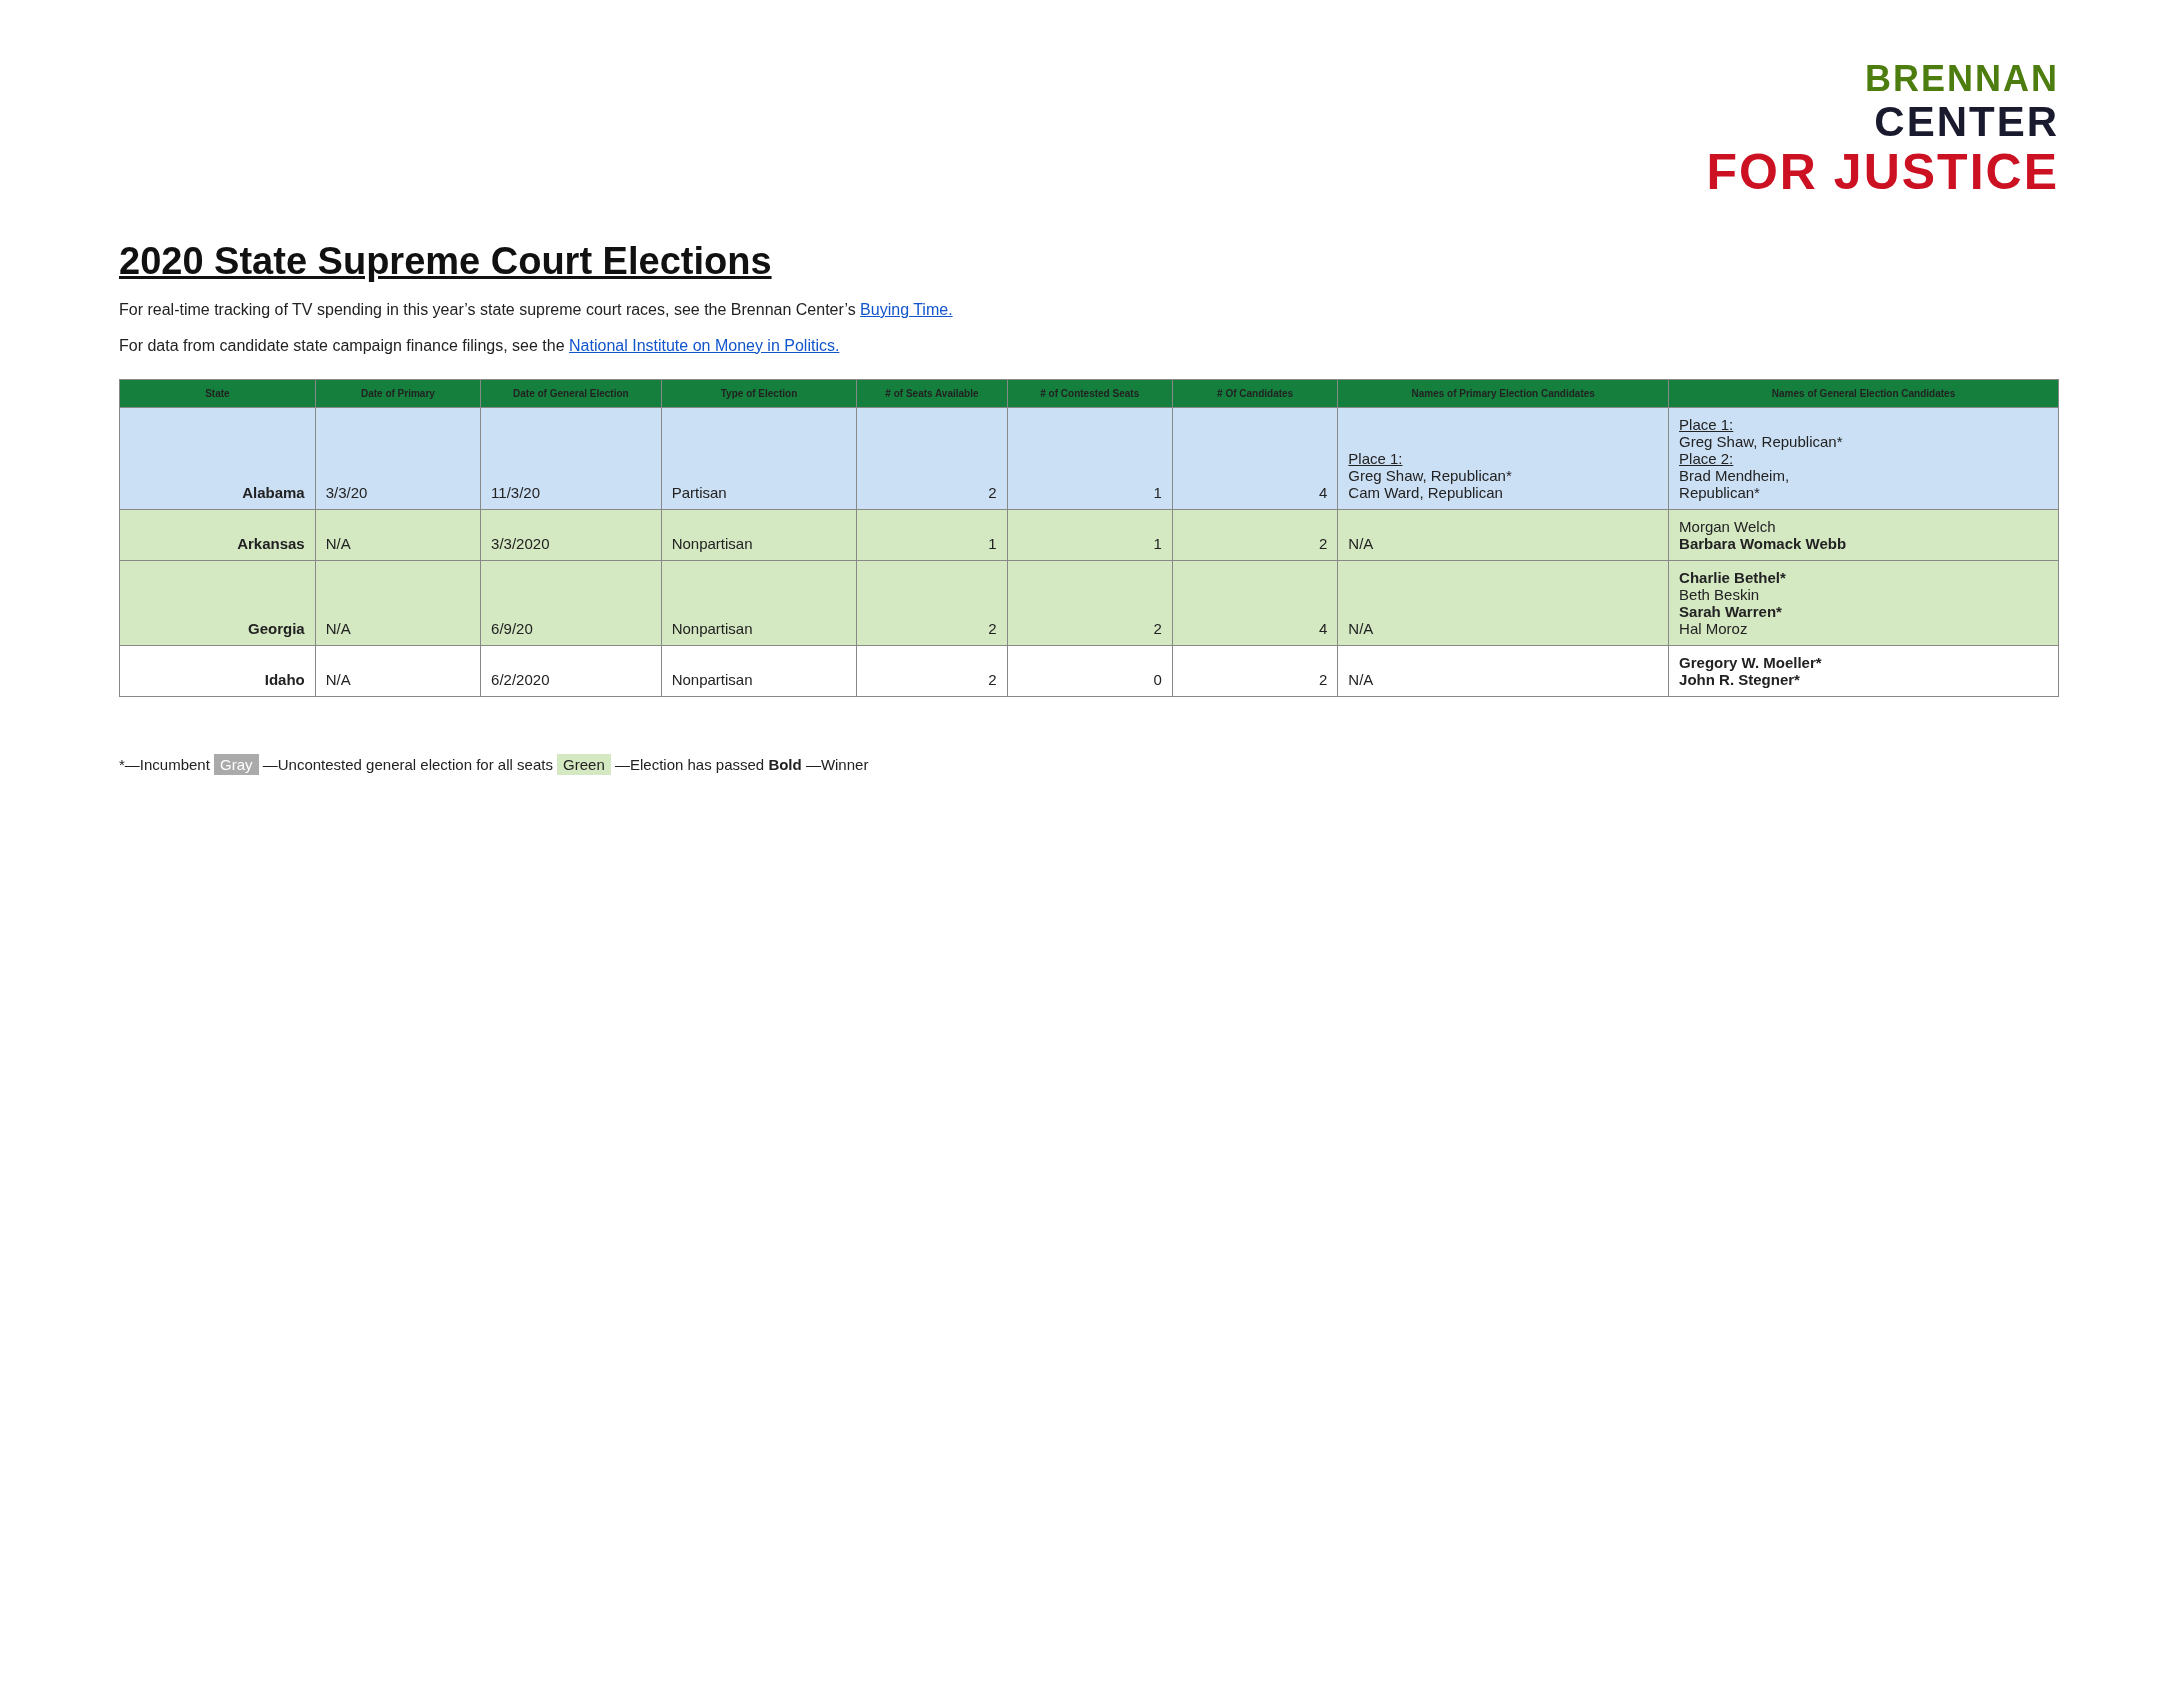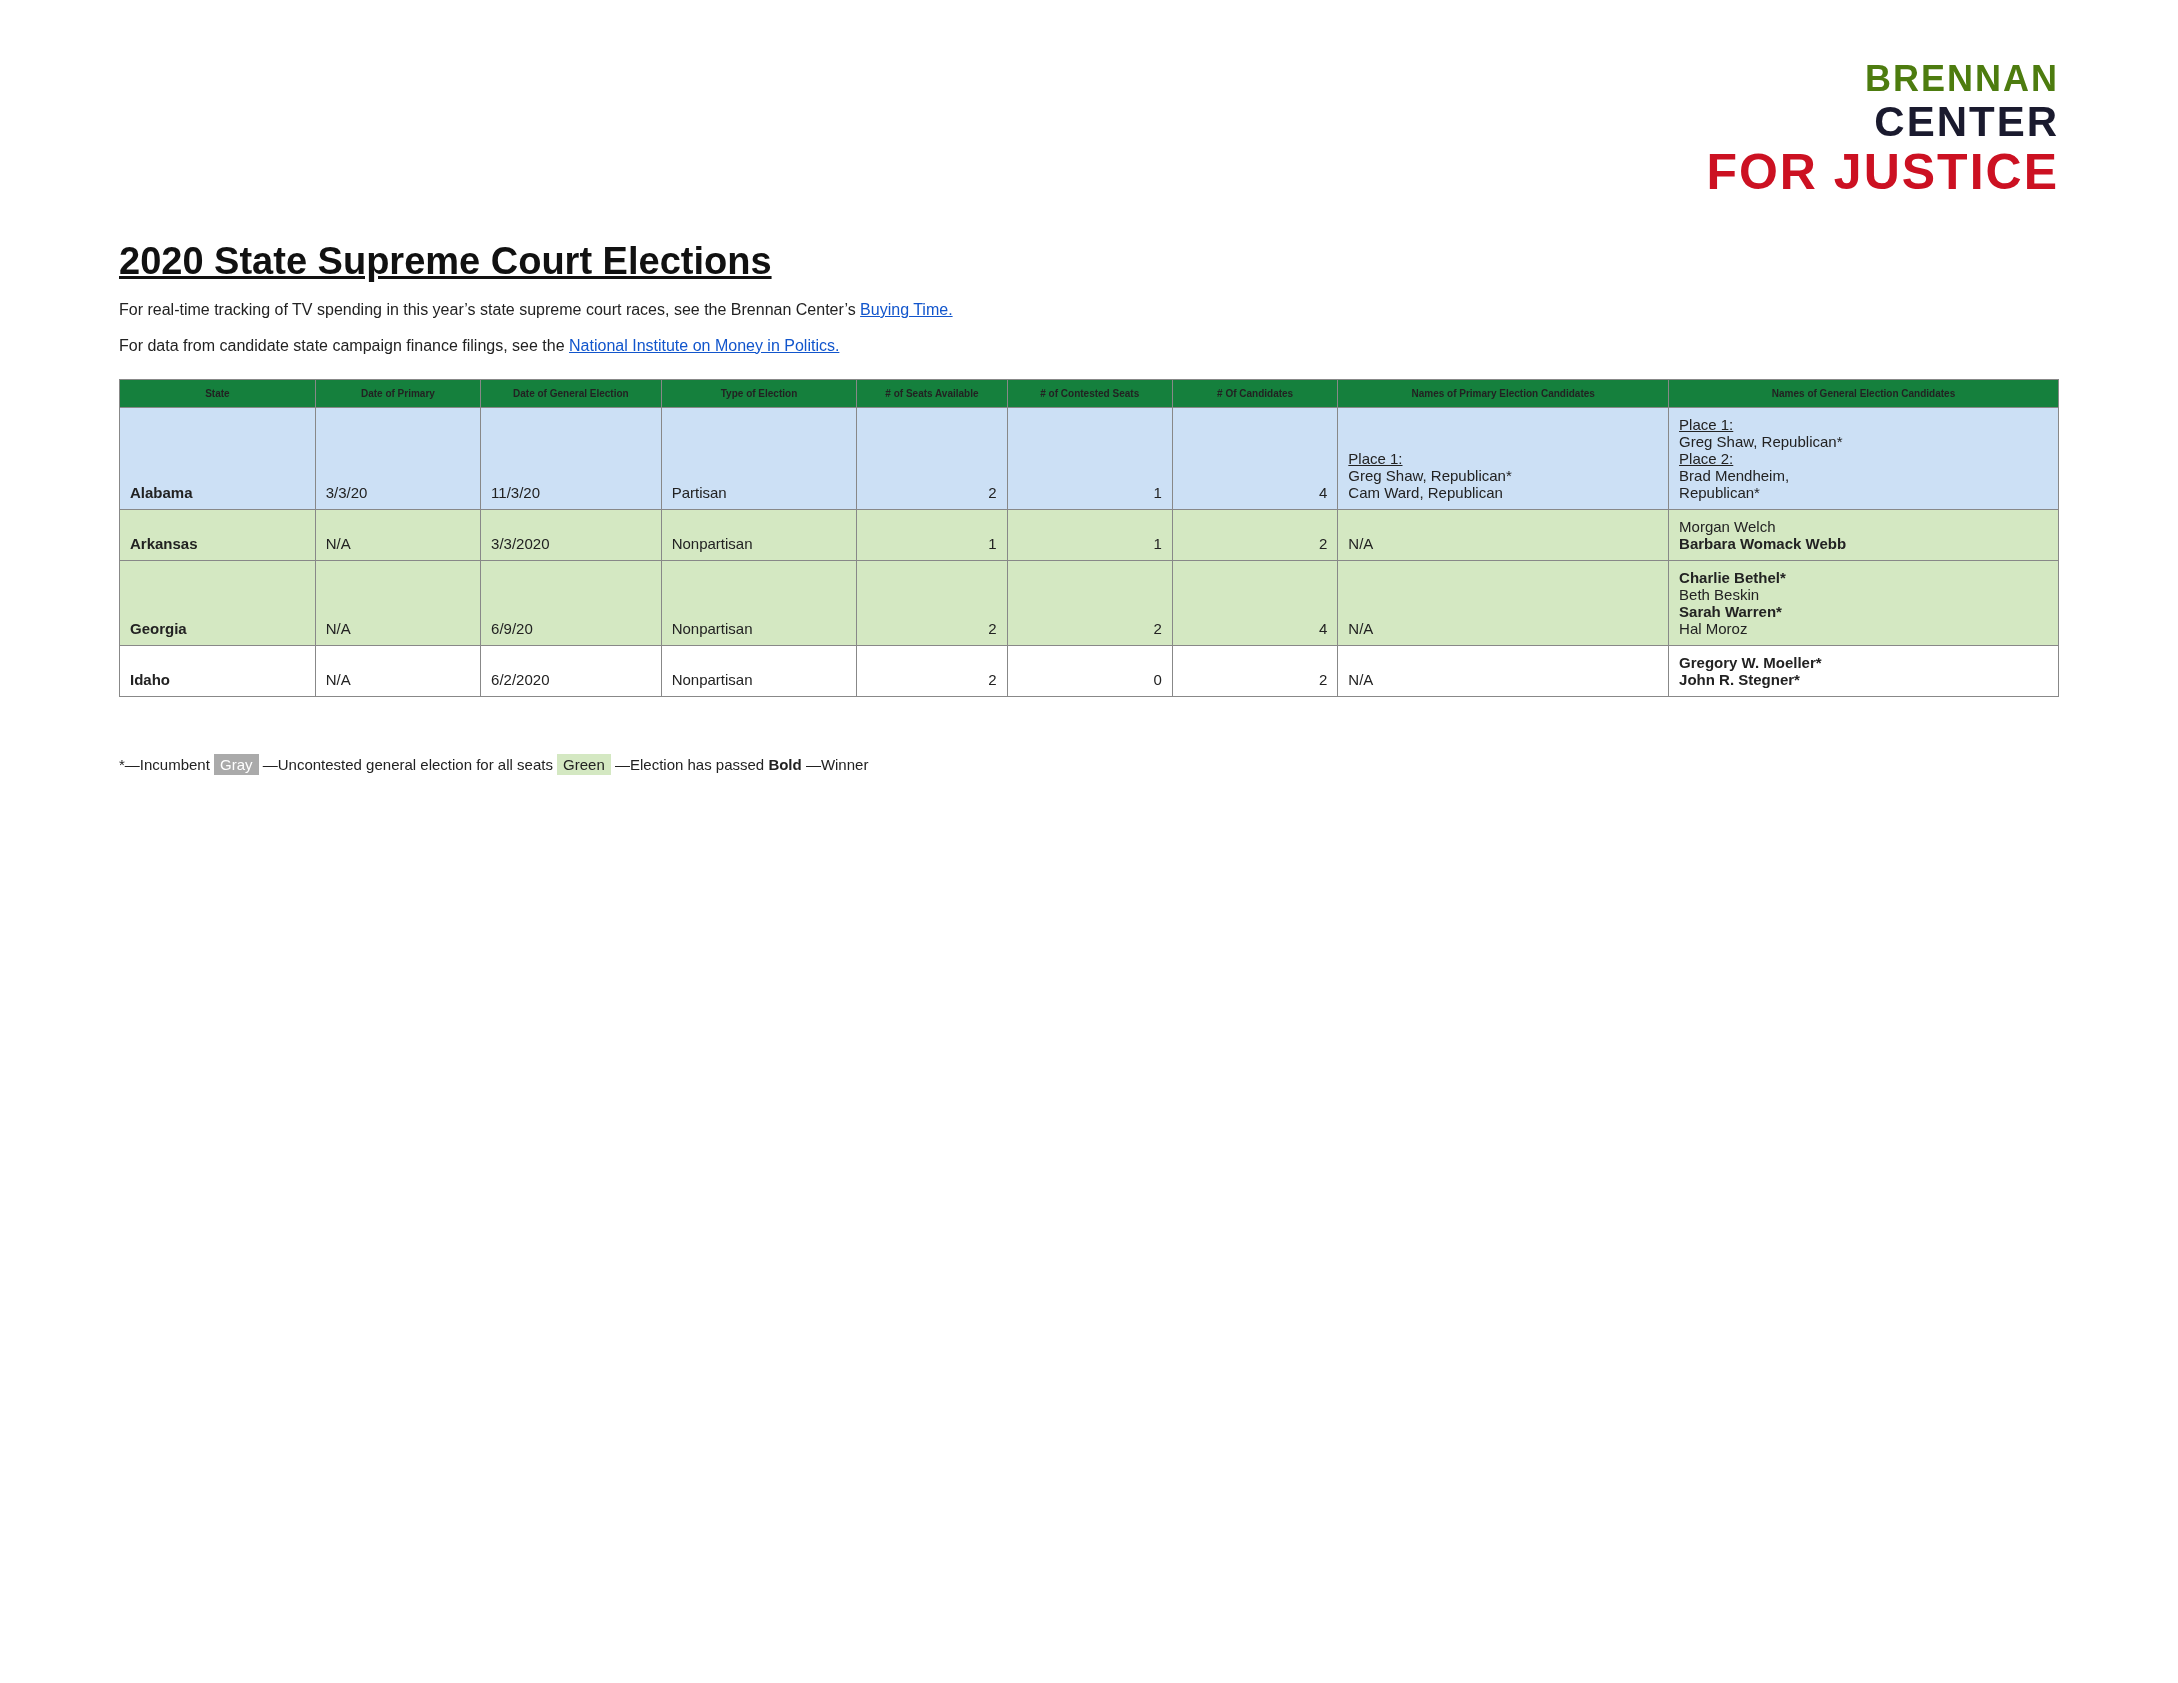--- a/index.html
+++ b/index.html
@@ -141,20 +141,21 @@
 
     .legend-green {
       background-color: #d4e8c2;
       padding: 2px 6px;
       color: #222;
     }
 
     td.state-cell {
       font-weight: bold;
       vertical-align: bottom;
+      text-align: right;
     }
 
     .underline-place {
       text-decoration: underline;
     }
   </style>
 </head>
 <body>
 
 <div class="logo-area">

